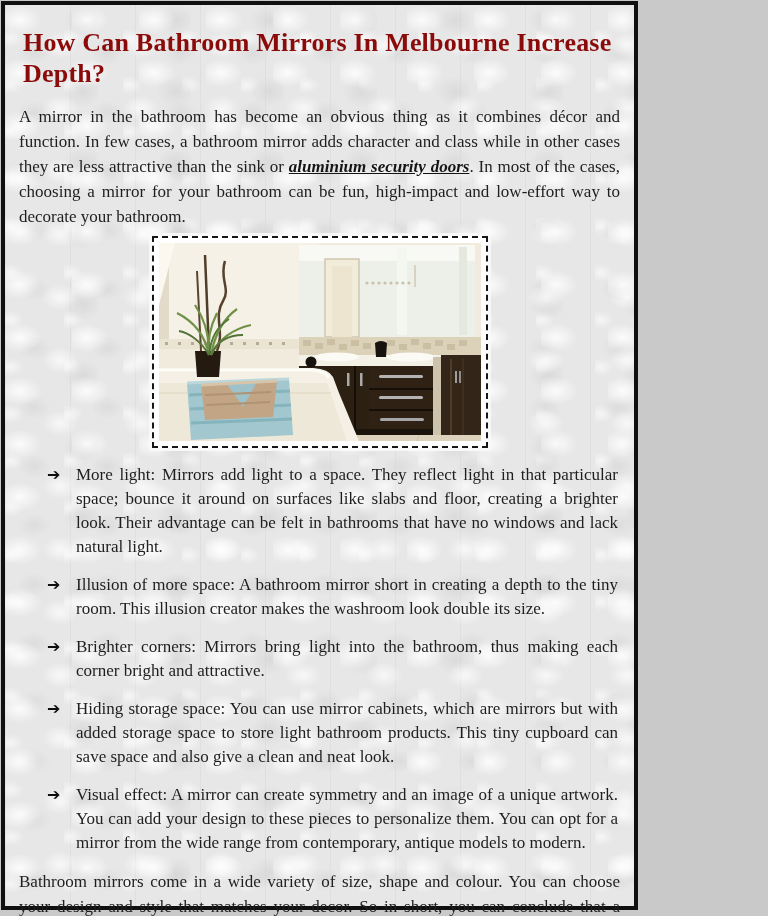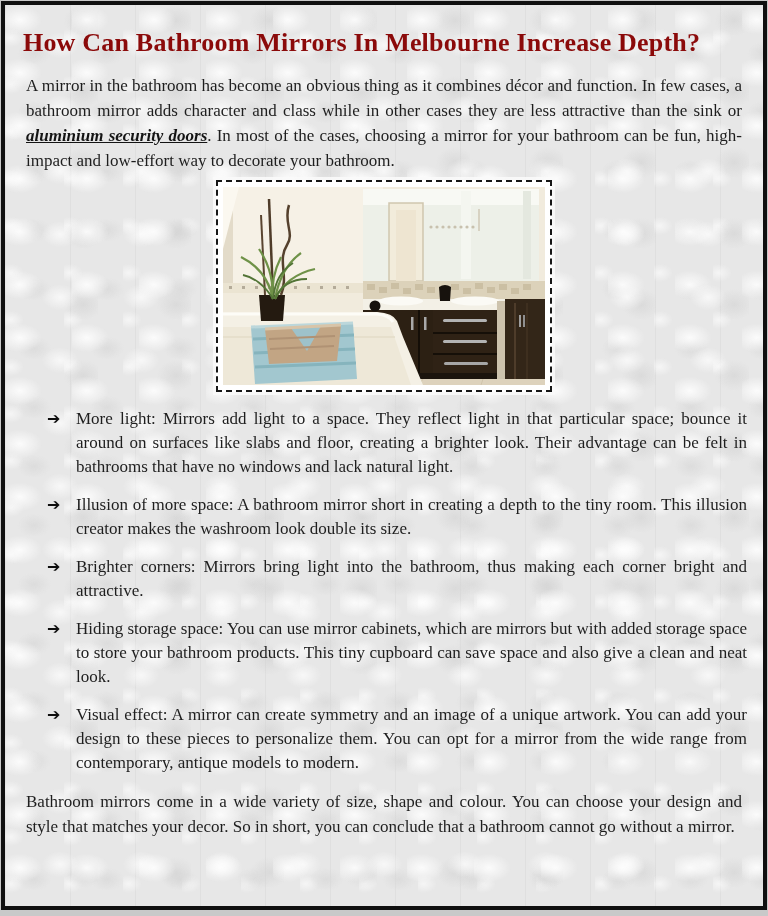--- a/index.html
+++ b/index.html
@@ -7,21 +7,21 @@
   body {
     width: 768px; height: 916px;
     background: #c9c9c9;
     font-family: "Liberation Serif", serif;
     position: relative;
     overflow: hidden;
   }
   .page {
     position: absolute;
     top: 1px; left: 1px;
-    width: 766px; height: 909px;
+    width: 637px; height: 909px;
     border: 4px solid #101010;
     background-color: #e7e7e7;
     background-image:
       radial-gradient(ellipse 34px 22px at 22% 28%, rgba(255,255,255,0.85), rgba(255,255,255,0) 65%),
       radial-gradient(ellipse 28px 20px at 68% 64%, rgba(255,255,255,0.7), rgba(255,255,255,0) 65%),
       radial-gradient(ellipse 30px 24px at 84% 22%, rgba(208,208,208,0.55), rgba(208,208,208,0) 65%),
       radial-gradient(ellipse 26px 18px at 40% 82%, rgba(213,213,213,0.6), rgba(213,213,213,0) 65%),
       radial-gradient(ellipse 20px 14px at 10% 70%, rgba(255,255,255,0.6), rgba(255,255,255,0) 65%),
       linear-gradient(90deg, rgba(200,200,200,0.25) 0 1px, rgba(200,200,200,0) 1px);
     background-size: 67px 53px, 81px 63px, 93px 71px, 73px 59px, 59px 47px, 65px 65px;
@@ -33,21 +33,21 @@
     line-height: 31px;
     font-weight: bold;
     margin: 6px 4px 15px 4px;
     letter-spacing: 0.2px;
   }
   p.para {
     font-size: 17px;
     line-height: 25px;
     color: #1e1e1e;
     text-align: justify;
-    margin: 7px;
+    margin: 0;
   }
   p.intro { margin-bottom: 7px; }
   a.dark-link, a.blue-link {
     font-weight: bold;
     font-style: italic;
     text-decoration: underline;
     cursor: pointer;
   }
   a.dark-link { color: #141414; }
   a.blue-link { color: #2a2ab2; }
@@ -226,21 +226,21 @@
     <li>
       <span class="arrow">➔</span>
       <span class="btext">Illusion of more space: A bathroom mirror short in creating a depth to the tiny room. This illusion creator makes the washroom look double its size.</span>
     </li>
     <li>
       <span class="arrow">➔</span>
       <span class="btext">Brighter corners: Mirrors bring light into the bathroom, thus making each corner bright and attractive.</span>
     </li>
     <li>
       <span class="arrow">➔</span>
-      <span class="btext">Hiding storage space: You can use mirror cabinets, which are mirrors but with added storage space to store your bathroom products. This tiny cupboard can save space and also give a clean and neat look.</span>
+      <span class="btext">Hiding storage space: You can use mirror cabinets, which are mirrors but with added storage space to store light bathroom products. This tiny cupboard can save space and also give a clean and neat look.</span>
     </li>
     <li>
       <span class="arrow">➔</span>
       <span class="btext">Visual effect: A mirror can create symmetry and an image of a unique artwork. You can add your design to these pieces to personalize them. You can opt for a mirror from the wide range from contemporary, antique models to modern.</span>
     </li>
   </ul>
 
   <p class="para closing">Bathroom mirrors come in a wide variety of size, shape and colour. You can choose your design and style that matches your decor. So in short, you can conclude that a bathroom cannot go without a mirror.</p>
 
 </div>

